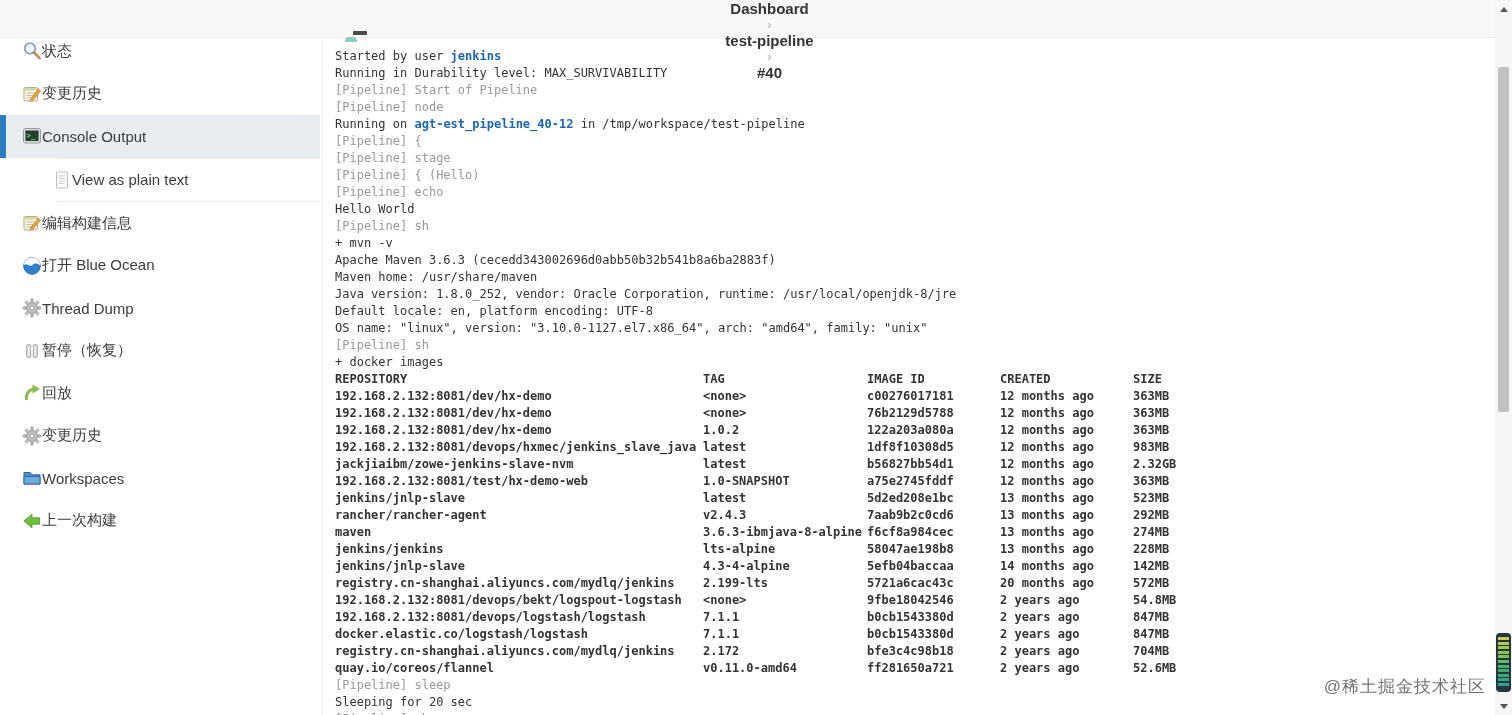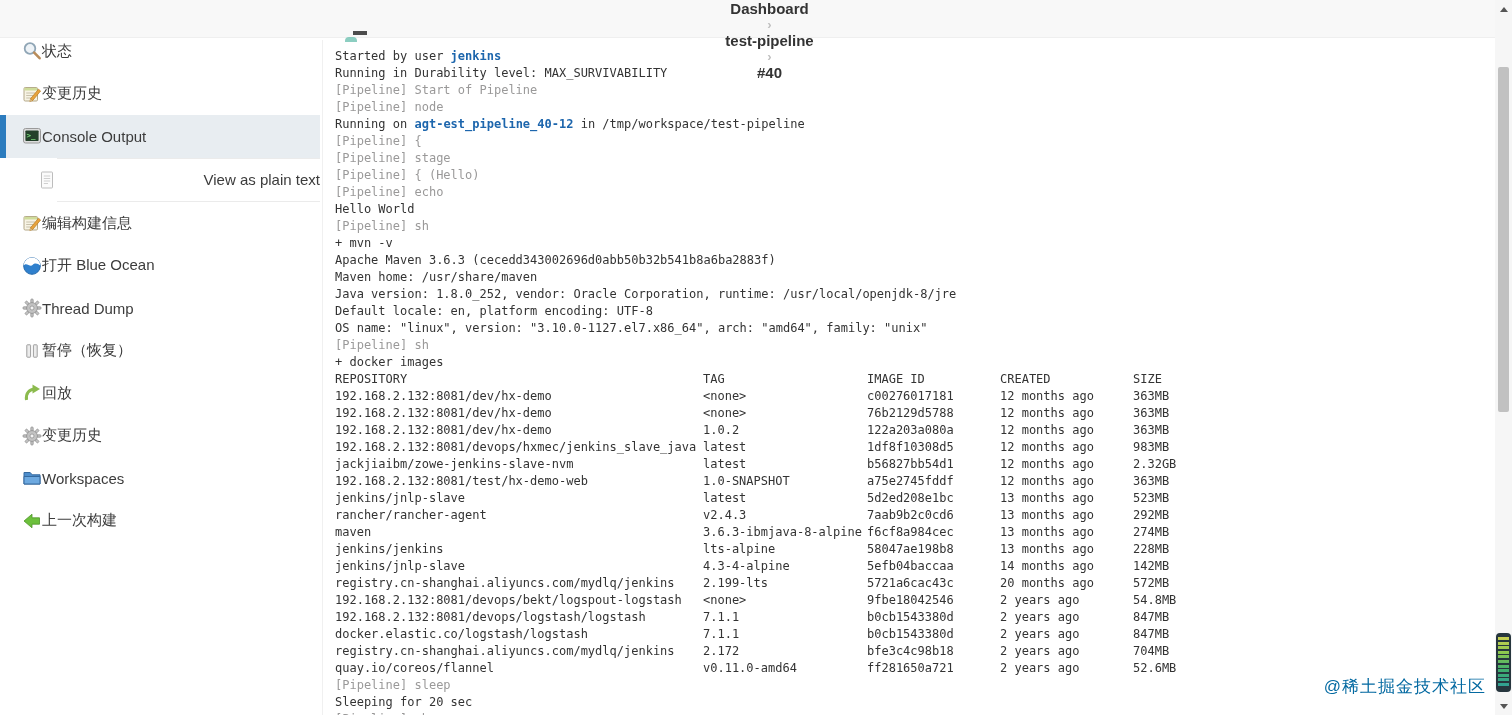--- a/index.html
+++ b/index.html
@@ -21,45 +21,45 @@
   .sidebar{
     position:absolute;top:38px;left:0;width:320px;bottom:0;background:#fff;
   }
   .sb-item{
     height:42.5px;display:flex;align-items:center;
     padding-left:22px;font-size:15px;color:#3c3c3c;cursor:pointer;
     box-sizing:border-box;
   }
   .sb-item:first-child{margin-top:-8px;}
   .sb-item.active{background:#e8edf1;border-left:6px solid #2c7cbe;padding-left:16px;}
-  .sb-item.indent{padding-left:37px;justify-content:space-between;}
+  .sb-item.indent{padding-left:52px;}
   .sb-icon{width:20px;height:20px;flex:none;display:inline-flex;}
   .sb-icon svg{width:20px;height:20px;}
   .sb-label{white-space:nowrap;}
   .sb-sep{border-top:1px solid #ebebeb;margin-left:57px;height:0;}
   
   .console{
     position:absolute;left:322px;top:40px;right:17px;bottom:0;
     border-left:1px solid #f0f0f0;
     padding:8px 0 8px 12px;
     font-family:"DejaVu Sans Mono",monospace;font-size:12px;line-height:17px;
     color:#333;white-space:pre;overflow:hidden;
   }
   .c-line{height:17px;}
   .c-plain{color:#333;}
   .c-gray{color:#9a9999;}
   .c-link{color:#1d66ad;font-weight:bold;cursor:pointer;}
-  .d-row{display:grid;grid-template-columns:368px 164px 133px 133px auto;height:17px;}
+  .d-row{display:grid;grid-template-columns:368px 164px 133px 133px auto;height:17px;font-weight:bold;}
   .d-cell{overflow:hidden;}
   
   .partial-dash{position:absolute;left:353px;top:31px;width:14px;height:4px;background:#4c4c4c;z-index:6;}
   .partial-blob{position:absolute;left:345px;top:37px;width:12px;height:5px;background:#6fc2b2;border-radius:4px 4px 0 0;z-index:6;opacity:.8;}
   
   .watermark{
-    position:absolute;right:26px;bottom:17px;color:#0369a1;font-size:17px;
+    position:absolute;right:26px;bottom:17px;color:#737373;font-size:17px;
     letter-spacing:1px;z-index:4;
   }
   
   .scrollbar{position:absolute;right:0;top:0;width:17px;height:715px;background:#f6f6f6;z-index:10;}
   .sc-arrow{position:absolute;left:0;width:17px;height:14px;display:flex;align-items:center;justify-content:center;cursor:pointer;}
   .sc-arrow.up{top:2px;}
   .sc-arrow.down{bottom:2px;}
   .tri-up{width:0;height:0;border-left:4px solid transparent;border-right:4px solid transparent;border-bottom:5px solid #555;}
   .tri-down{width:0;height:0;border-left:4px solid transparent;border-right:4px solid transparent;border-top:5px solid #555;}
   .sc-thumb{position:absolute;left:3px;top:67px;width:11px;height:345px;background:#c1c1c1;border-radius:2px;cursor:pointer;}

